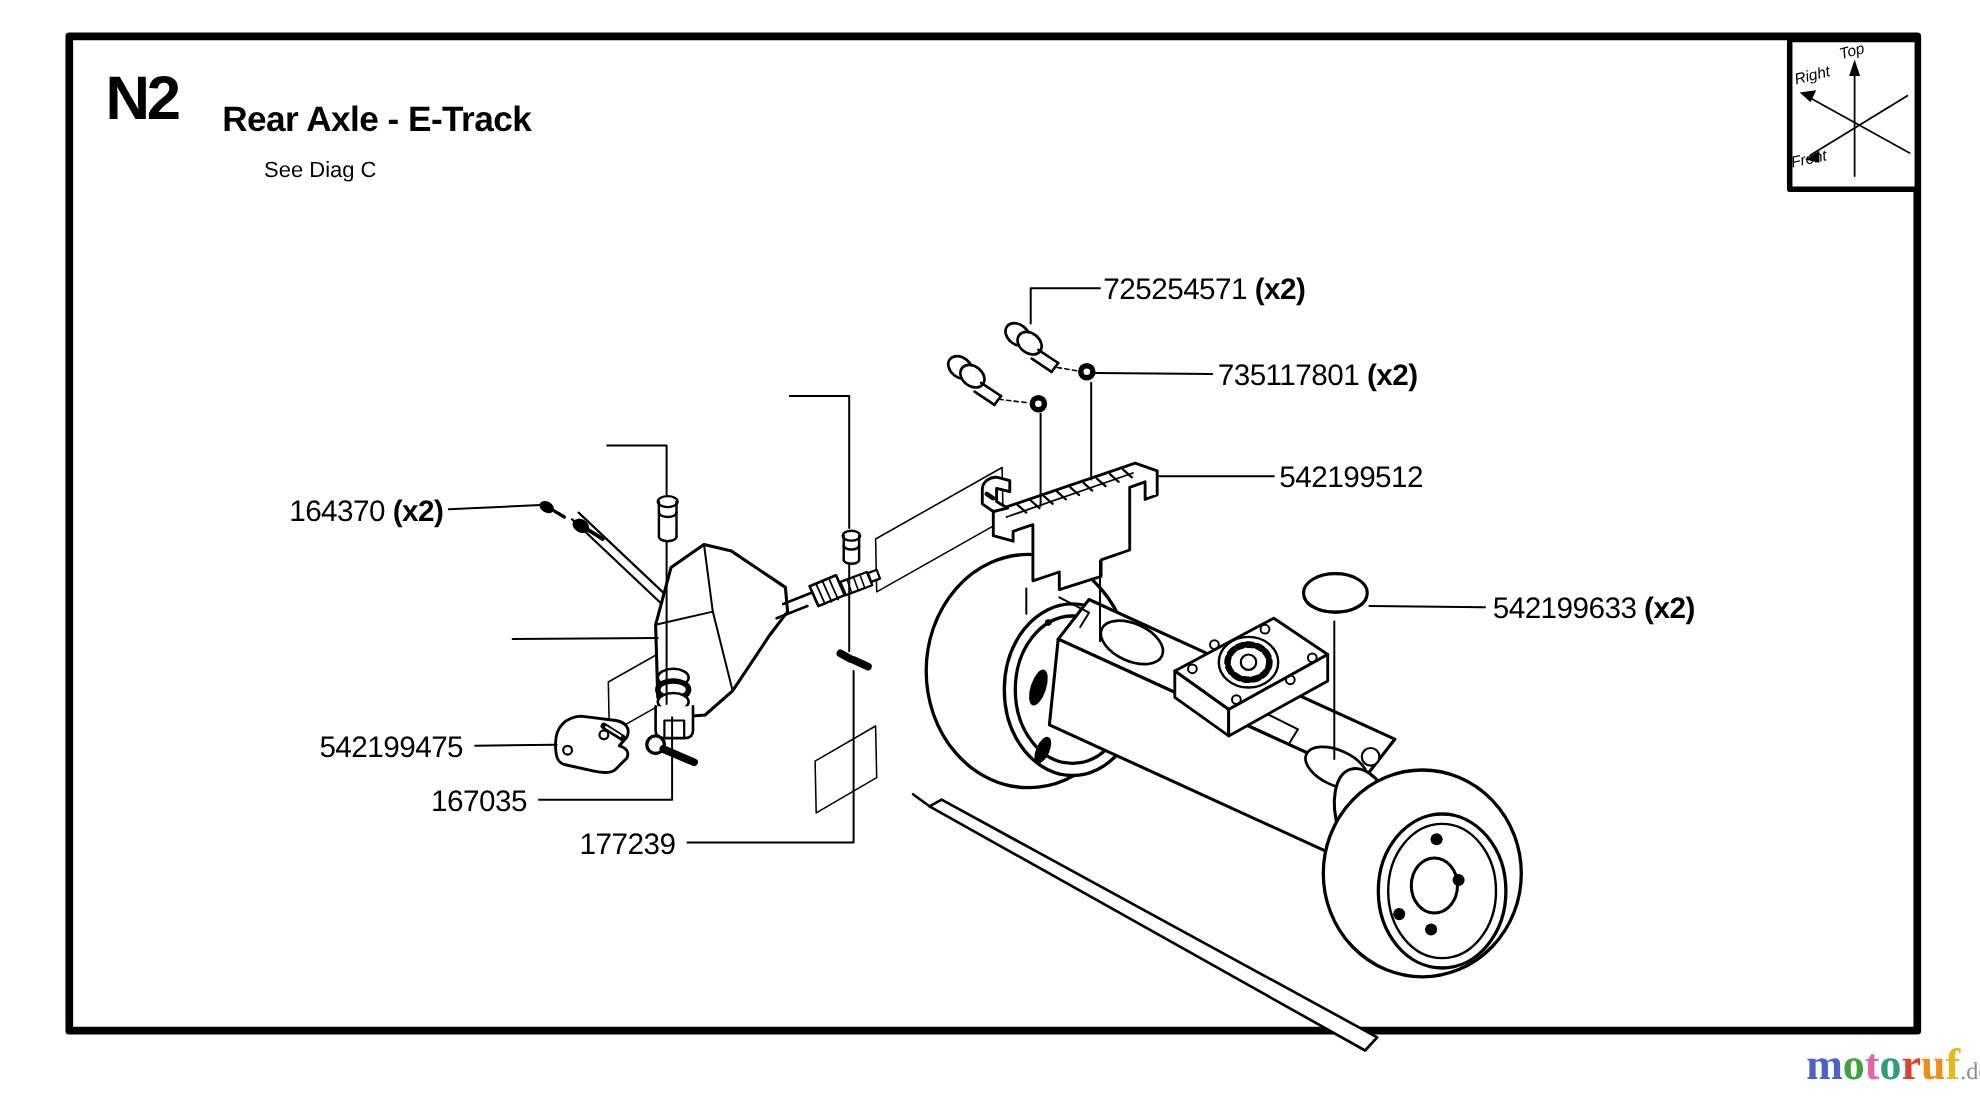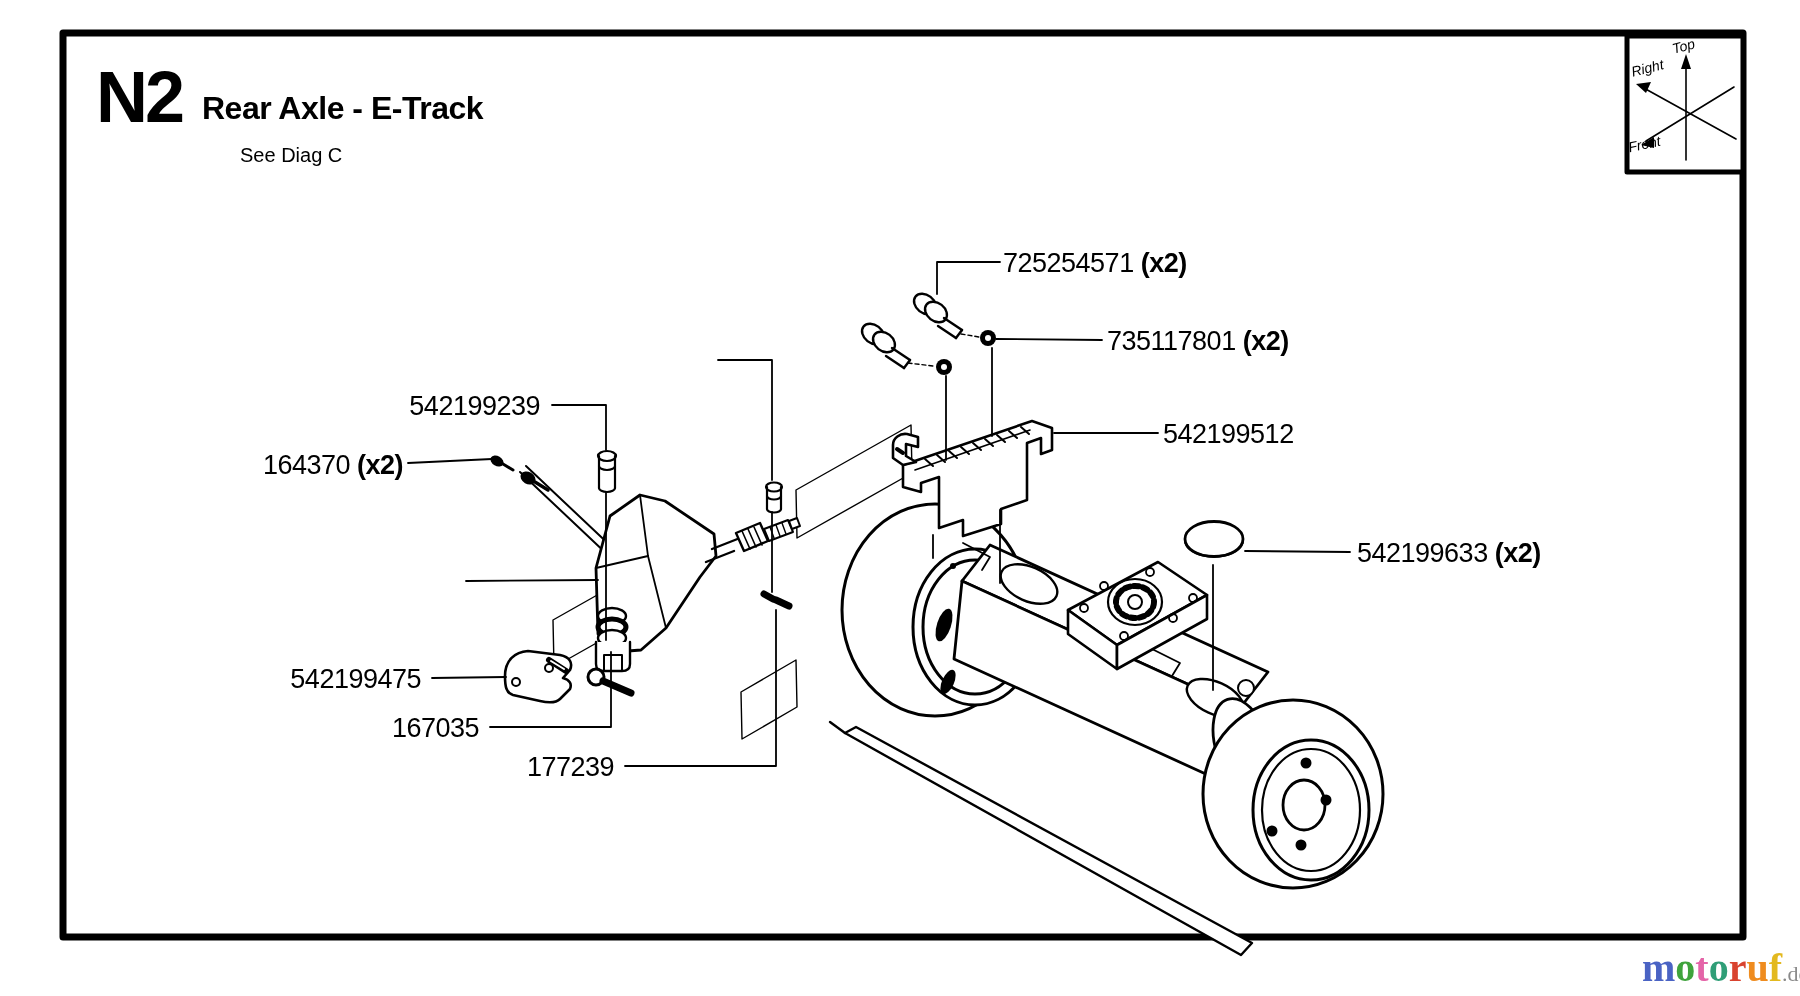--- a/index.html
+++ b/index.html
@@ -1,19 +1,19 @@
 <!DOCTYPE html>
 <html><head>
 <meta charset="utf-8">
 <style>
   html,body{margin:0;padding:0;background:#ffffff;}
   .canvas{position:relative;width:1800px;height:996px;background:#fff;
           font-family:"Liberation Sans",sans-serif;color:#000;overflow:hidden;}
   .drawing{position:absolute;left:0;top:0;}
-  .code{position:absolute;left:96px;top:56px;font-size:72px;font-weight:800;letter-spacing:-3px;}
+  .code{position:absolute;left:96px;top:56px;font-size:56px;font-weight:800;letter-spacing:-3px;}
   .title{position:absolute;left:202px;top:90px;font-size:32px;font-weight:700;letter-spacing:-0.5px;}
   .subtitle{position:absolute;left:240px;top:144px;font-size:20px;font-weight:400;}
   .part-label{position:absolute;font-size:27px;letter-spacing:-0.5px;white-space:nowrap;}
   .part-label .qty{font-weight:700;margin-left:7px;}
   .ra{text-align:right;width:300px;}
   .compass-label{position:absolute;font-size:14px;font-style:italic;white-space:nowrap;}
   .logo{position:absolute;left:1642px;top:944px;font-family:"Liberation Serif",serif;
         font-size:40px;font-weight:700;white-space:nowrap;}
   .logo .suffix{font-size:22px;font-weight:400;}
 </style>
@@ -240,23 +240,20 @@
   <div class="code">N2</div>
   <div class="title">Rear Axle - E-Track</div>
   <div class="subtitle">See Diag C</div>
 
   <div class="part-label" style="left:1003px;top:248px;">
     <span>725254571</span><span class="qty">(x2)</span>
   </div>
   <div class="part-label" style="left:1107px;top:326px;">
     <span>735117801</span><span class="qty">(x2)</span>
   </div>
-  <div class="part-label ra" style="left:247px;top:391px;">
-    <span>542199239</span><span class="qty"></span>
-  </div>
   <div class="part-label ra" style="left:103px;top:450px;">
     <span>164370</span><span class="qty">(x2)</span>
   </div>
   <div class="part-label ra" style="left:128px;top:664px;">
     <span>542199475</span><span class="qty"></span>
   </div>
   <div class="part-label ra" style="left:186px;top:713px;">
     <span>167035</span><span class="qty"></span>
   </div>
   <div class="part-label ra" style="left:321px;top:752px;">

